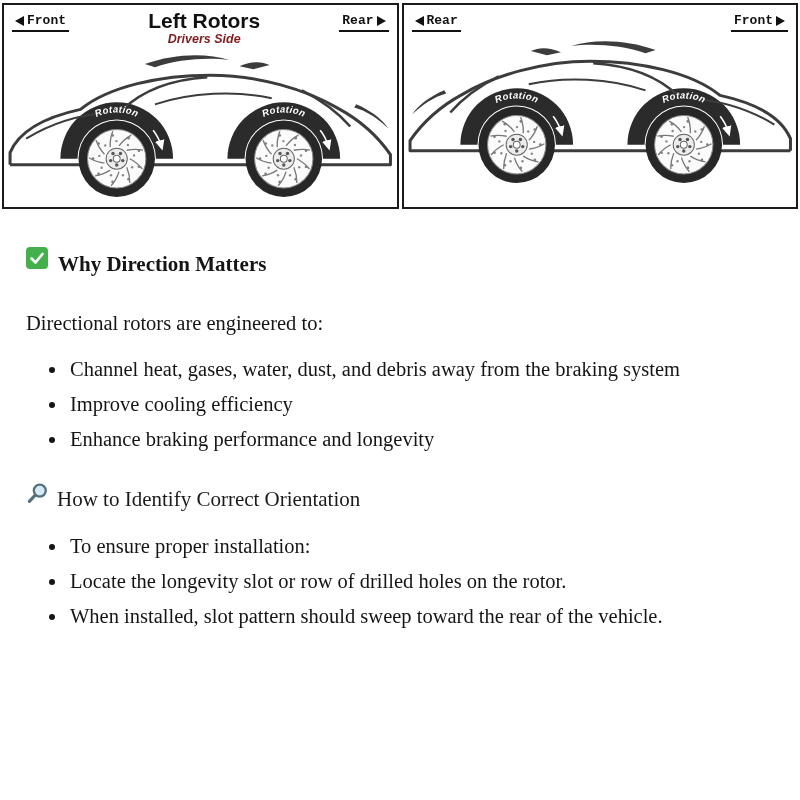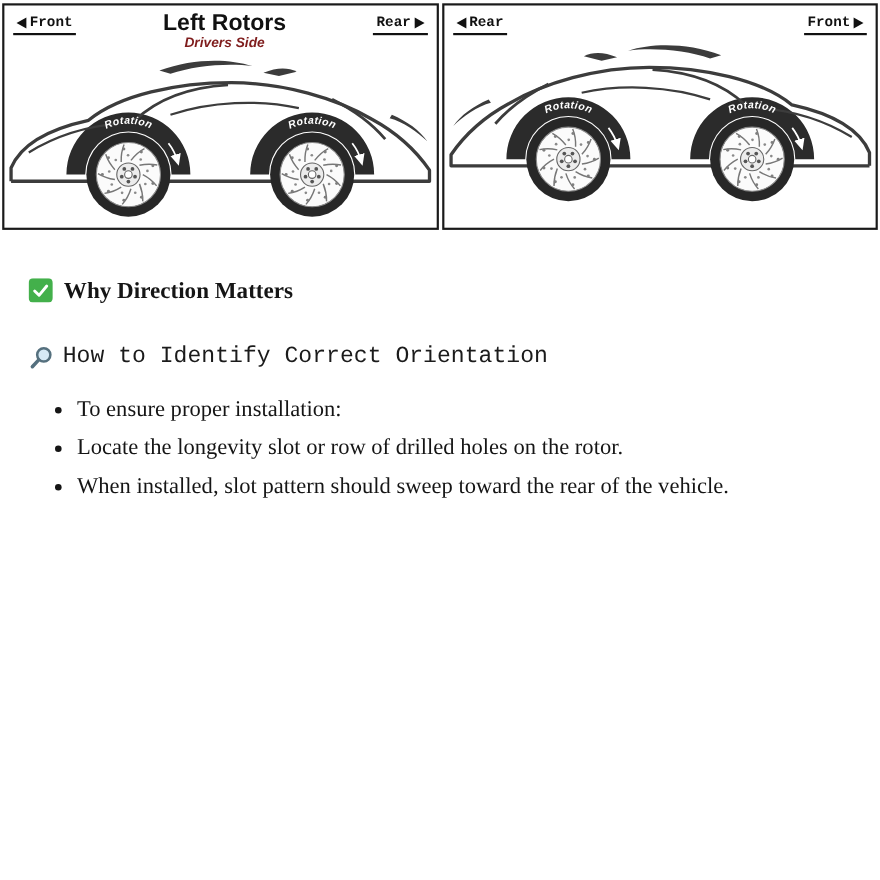--- a/index.html
+++ b/index.html
@@ -19,23 +19,23 @@
   .tri-r{width:0;height:0;border-top:5px solid transparent;border-bottom:5px solid transparent;border-left:9px solid #111;}
   .car-svg{display:block;width:100%;height:auto;}
   .rot-text{font-family:"Liberation Sans",sans-serif;font-size:9.5px;font-weight:bold;font-style:italic;
             fill:#ffffff;letter-spacing:.4px;}
   .rot-arrow{fill:none;stroke:#ffffff;stroke-width:1.6;}
   .defs-holder{position:absolute;width:0;height:0;overflow:hidden;}
 
   
   .article{padding:12px 26px 8px 26px;font-size:20.5px;line-height:1.66;}
   .intro{margin:6px 0 0 0;}
-  .h-row{display:flex;align-items:center;gap:10px;margin:26px 0 0 0;font-size:21px;}
+  .h-row{display:flex;gap:10px;margin:26px 0 0 0;font-size:21px;}
   .h-why{font-weight:bold;}
-  .h-identify{font-weight:normal;gap:8px;color:#1b1b1b;font-family:Liberation Mono, monospace;}
+  .h-identify{font-weight:normal;gap:8px;color:#1b1b1b;}
   .lead{margin:24px 0 0 0;}
   ul{margin:12px 0 0 0;padding-left:42px;}
   li{margin:1px 0;padding-left:2px;}
   .check-icon{display:inline-flex;align-items:center;justify-content:center;width:22px;height:22px;
               border-radius:4px;flex:0 0 22px;}
   .mag-icon{display:inline-flex;width:23px;height:23px;flex:0 0 23px;}
 </style>
 </head>
 <body>
 
@@ -206,21 +206,27 @@
   <div class="h-row h-why">
     <span class="check-icon">
       <svg width="22" height="22" viewBox="0 0 22 22">
         <rect x="0" y="0" width="22" height="22" rx="4" fill="#43b04b"></rect>
         <path d="M 5.5,11.5 L 9.5,15.5 L 16.5,7" fill="none" stroke="#ffffff" stroke-width="2.6" stroke-linecap="round" stroke-linejoin="round"></path>
       </svg>
     </span>
     <span>Why Direction Matters</span>
   </div>
 
-
+  <p class="lead">Directional rotors are engineered to:</p>
+
+  <ul>
+    <li>Channel heat, gases, water, dust, and debris away from the braking system</li>
+    <li>Improve cooling efficiency</li>
+    <li>Enhance braking performance and longevity</li>
+  </ul>
 
   <div class="h-row h-identify">
     <span class="mag-icon">
       <svg width="23" height="23" viewBox="0 0 23 23">
         <circle cx="13.8" cy="8.6" r="6" fill="#d6eaf6" stroke="#55707e" stroke-width="2.3"></circle>
         <line x1="9.2" y1="13.2" x2="3.4" y2="19.4" stroke="#55707e" stroke-width="3.2" stroke-linecap="round"></line>
       </svg>
     </span>
     <span>How to Identify Correct Orientation</span>
   </div>

